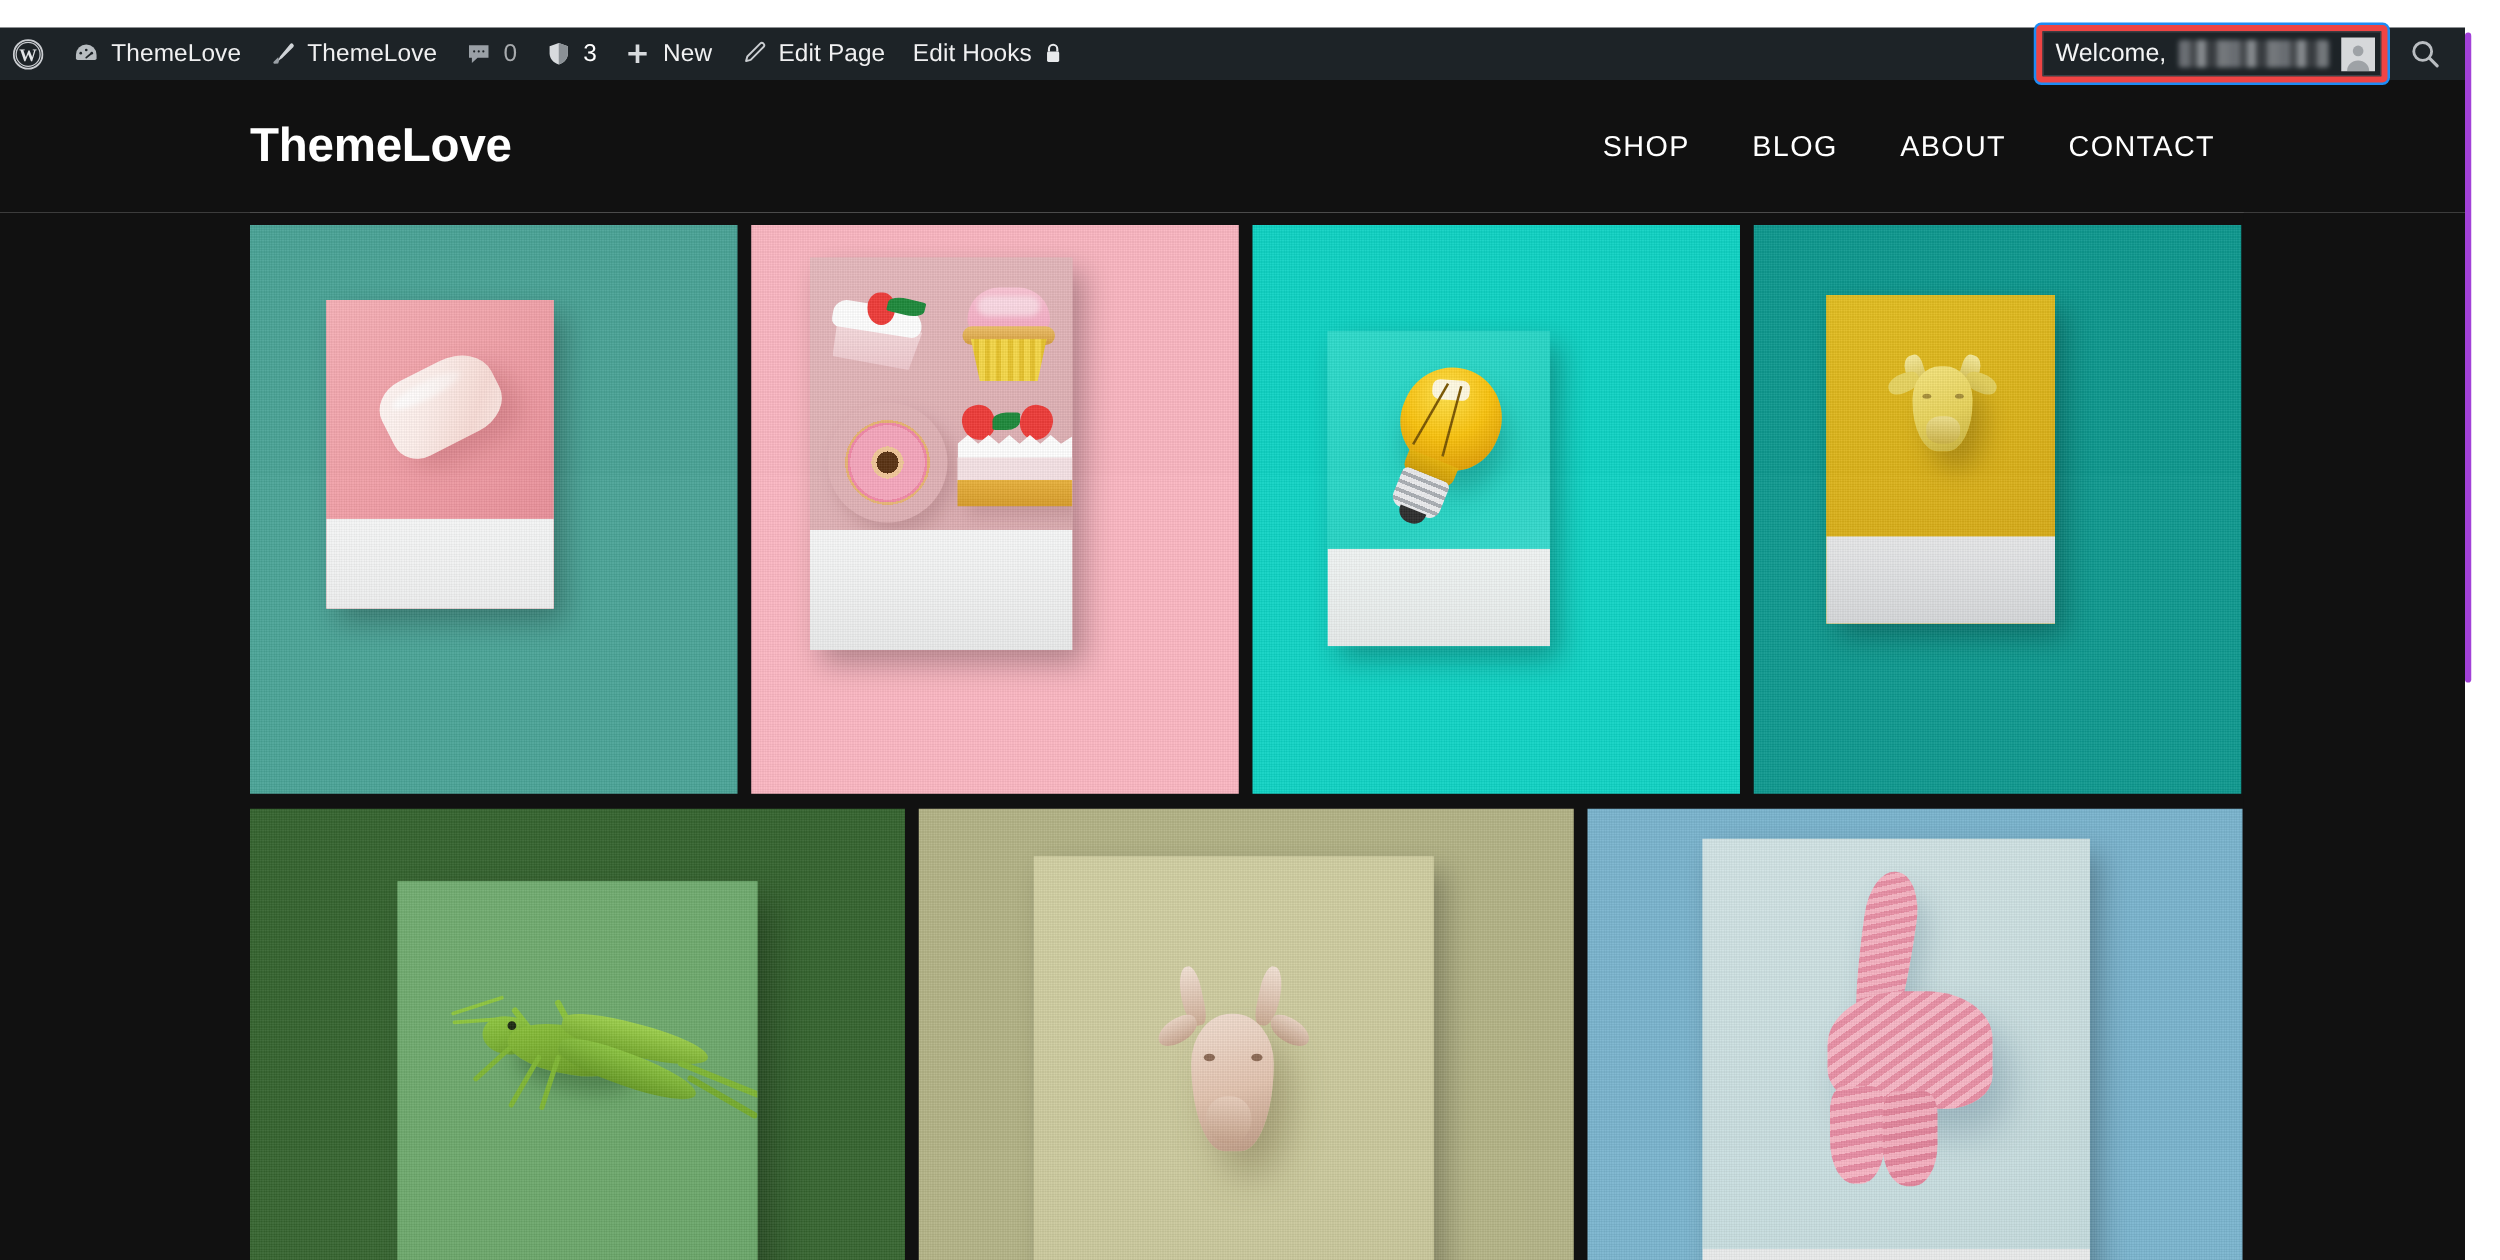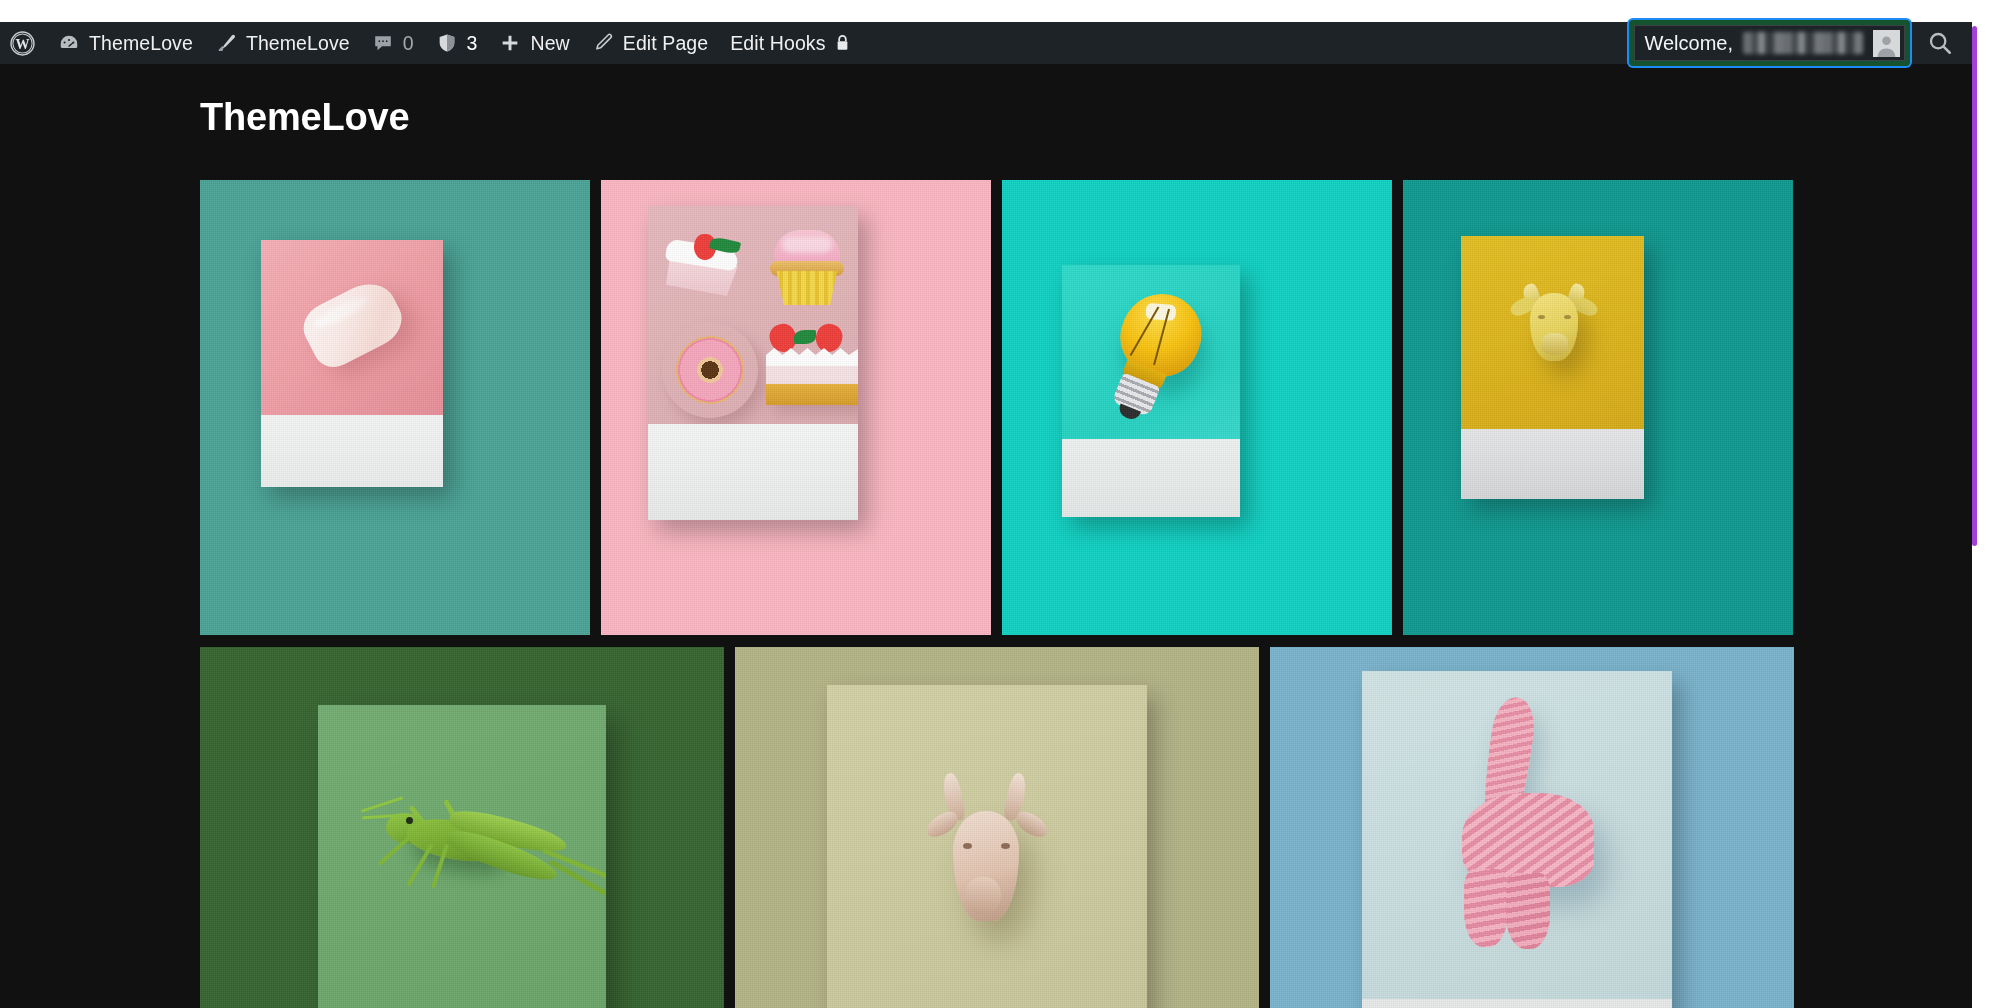--- a/index.html
+++ b/index.html
@@ -66,21 +66,21 @@
   .ab-count.on { color: #ffffff; }
 
   .ab-logo { padding: 0 12px 0 10px; }
   .icon { display: inline-block; line-height: 0; }
   .icon svg { display: block; }
   .ab-account-ring {
     position: relative;
     margin-right: 4px;
     padding: 5px;
     border-radius: 4px;
-    background: #14532d;
+    background: #ef4444;
     box-shadow: 0 0 0 2px #1e8cf5;
     text-align: center;
   }
   .ab-account-inner {
     display: flex;
     align-items: center;
     gap: 10px;
     background: #1d2327;
     height: 36px;
     padding: 0 4px 0 9px;
@@ -612,20 +612,26 @@
             <circle cx="10.3" cy="10.3" r="6.6" fill="none" stroke="#b9bdc1" stroke-width="2.1"></circle>
             <path d="M15.3 15.3L21 21" stroke="#b9bdc1" stroke-width="2.3" stroke-linecap="round"></path>
           </svg>
         </span>
       </div>
     </div>
   </div>
 
   <div class="site-header">
     <div class="site-title">ThemeLove</div>
+    <nav class="nav">
+      <span class="nav-item">SHOP</span>
+      <span class="nav-item">BLOG</span>
+      <span class="nav-item">ABOUT</span>
+      <span class="nav-item">CONTACT</span>
+    </nav>
   </div>
 
   <div class="page-body">
     <div class="page-side left"></div>
     <div class="page-side right"></div>
 
     <div class="grid">
 
       <div class="grid-row row1">
 

